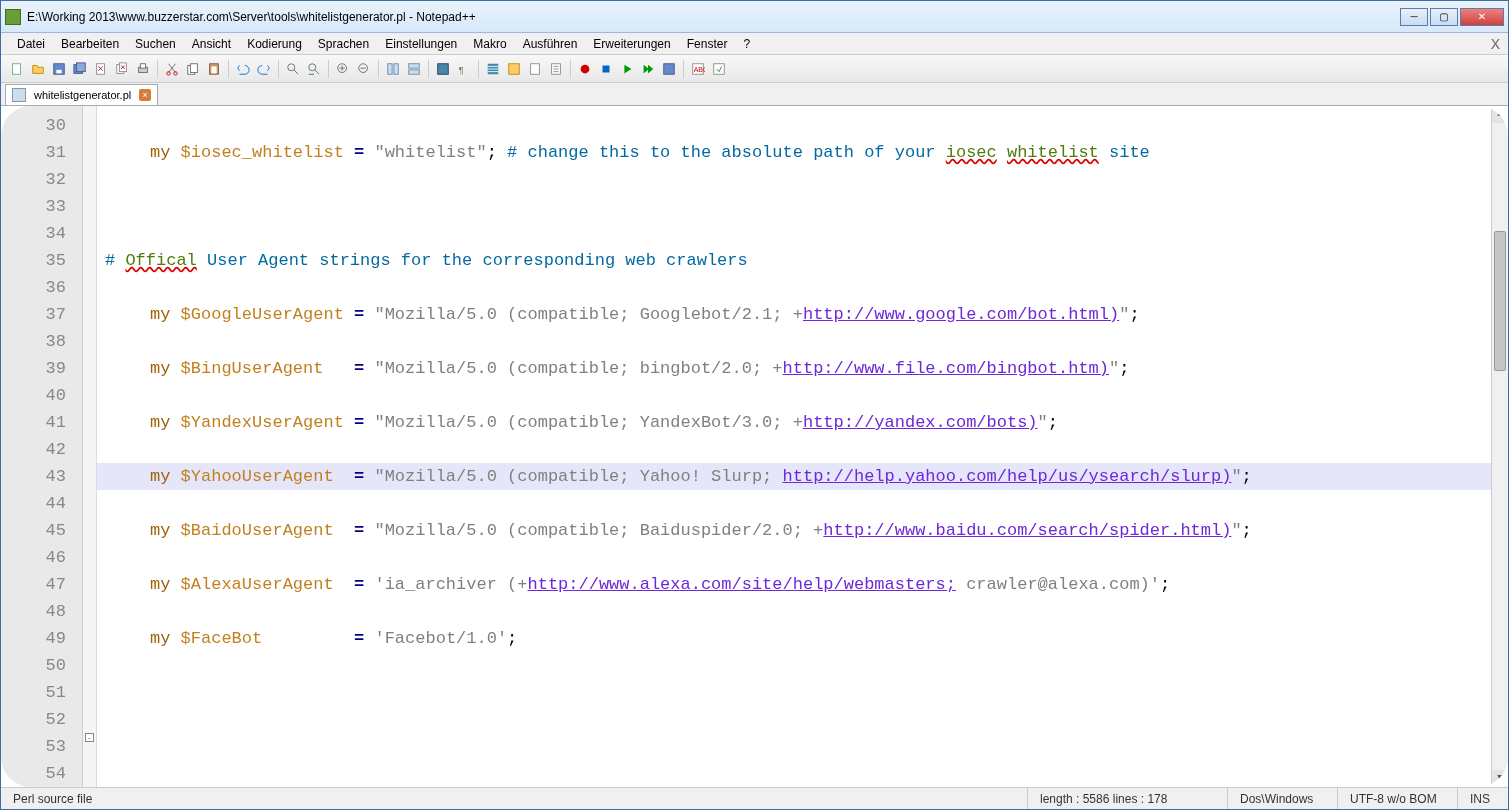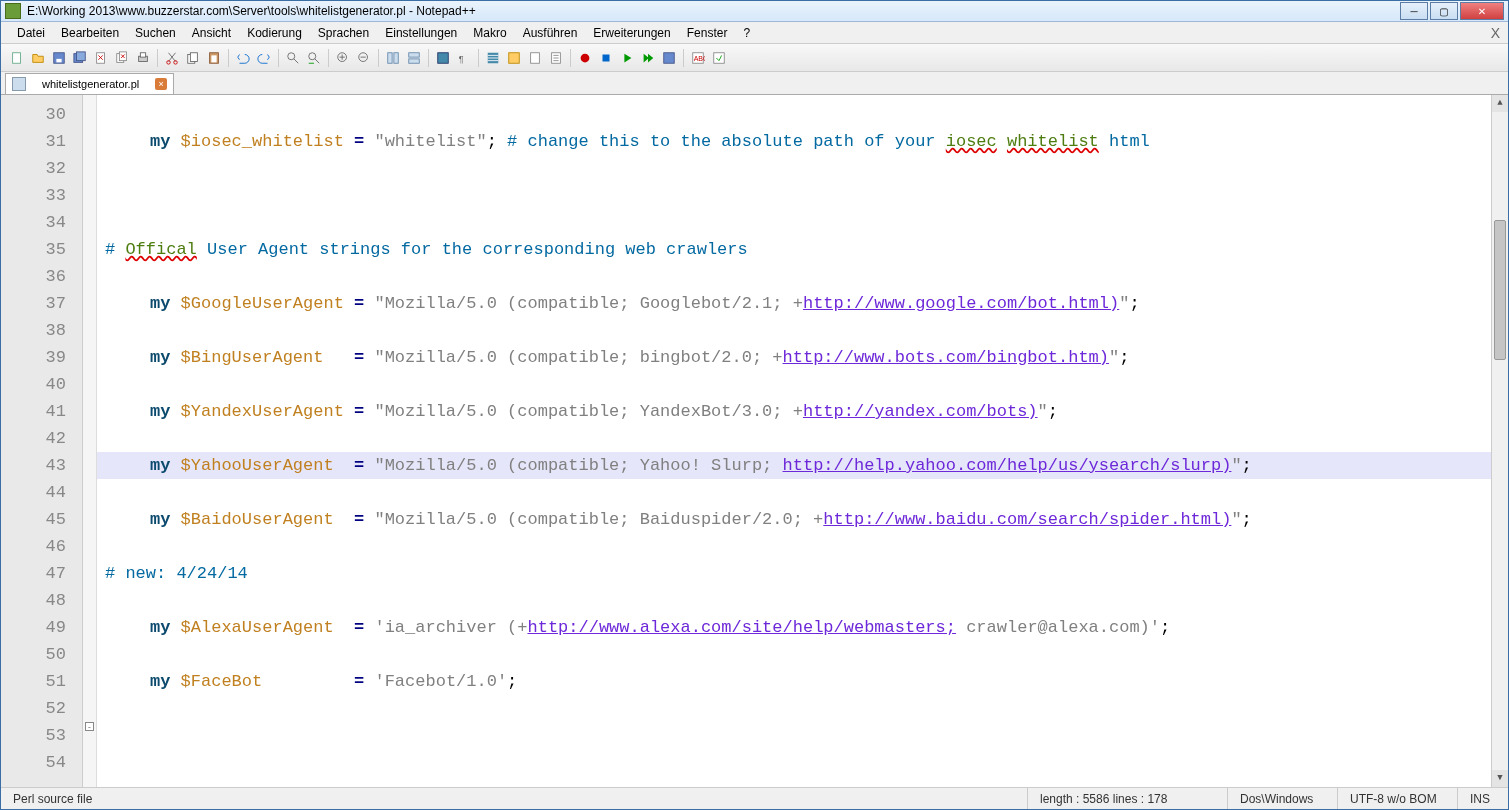--- a/index.html
+++ b/index.html
@@ -1,43 +1,43 @@
 <!DOCTYPE html>
 <html><head>
 <meta charset="utf-8">
 <style>
 * { margin:0; padding:0; box-sizing:border-box; }
 body { font-family:"Segoe UI",Tahoma,sans-serif; font-size:12px; background:#d4e5f7; overflow:hidden; width:1509px; height:810px; position:relative; }
 .window { width:1509px; height:810px; display:flex; flex-direction:column; border:1px solid #3a6ea5; background:#fff; }
-.titlebar { height:21px; background:linear-gradient(#eaf3fc,#d6e8fa); display:flex; align-items:center; padding:0 4px; border-bottom:1px solid #a0b8d8; }
+.titlebar { height:32px; background:linear-gradient(#eaf3fc,#d6e8fa); display:flex; align-items:center; padding:0 4px; border-bottom:1px solid #a0b8d8; }
 .titlebar .app-icon { width:16px; height:16px; margin-right:6px; background:#6a9c3a; border:1px solid #4a6c1a; }
 .titlebar .title { flex:1; color:#000; font-size:12px; }
 .winctl { display:flex; gap:2px; }
 .winctl div { width:28px; height:18px; border:1px solid #5a7ca5; background:linear-gradient(#e6f0fb,#c9ddf2); display:flex; align-items:center; justify-content:center; font-size:10px; }
 .winctl .close { background:linear-gradient(#f08080,#d04040); color:#fff; width:44px; }
 .menubar { height:22px; background:#f0f0f0; display:flex; align-items:center; padding:0 8px; border-bottom:1px solid #ccc; position:relative; }
 .menubar .mitem { padding:3px 8px; cursor:default; }
 .menubar .mclose { position:absolute; right:8px; font-family:Arial; font-size:14px; color:#666; cursor:default; }
 .toolbar { height:28px; background:linear-gradient(#f8f8f8,#e8e8e8); display:flex; align-items:center; padding:2px 6px; border-bottom:1px solid #ccc; gap:1px; }
 .tbtn { width:20px; height:20px; display:flex; align-items:center; justify-content:center; border:1px solid transparent; }
 .tbtn svg { width:14px; height:14px; }
 .tsep { width:1px; height:18px; background:#ccc; margin:0 3px; }
 .tabbar { height:23px; background:#f0f0f0; display:flex; align-items:flex-end; padding-left:4px; border-bottom:1px solid #aaa; }
-.tab { height:21px; background:#fff; border:1px solid #aaa; border-bottom:none; padding:2px 6px; display:flex; align-items:center; gap:16px; font-size:11px; }
+.tab { height:21px; background:#fff; border:1px solid #aaa; border-bottom:none; padding:2px 6px; display:flex; align-items:center; gap:8px; font-size:11px; }
 .tab .ficon { width:14px; height:14px; background:#cde; border:1px solid #89a; }
 .tab .close-tab { width:12px; height:12px; background:#d97c3a; color:#fff; font-size:9px; display:flex; align-items:center; justify-content:center; border-radius:2px; }
-.editor { flex:1; display:flex; background:#fff; font-family:Consolas,"Courier New",monospace; font-size:17px; line-height:27px; position:relative; overflow:hidden; }
+.editor { flex:1; display:flex; background:#fff; font-family:Consolas,"Courier New",monospace; font-size:17px; line-height:27px; position:relative; overflow:hidden;border-radius:30px; }
 .gutter { width:82px; background:#e9e9e9; color:#888; text-align:right; padding:6px 16px 6px 6px; border-right:1px solid #ccc; user-select:none; }
 .gutter div { height:27px; }
 .fold-margin { width:14px; background:#f5f5f5; border-right:1px solid #ddd; position:relative; }
 .fold-mark { position:absolute; left:2px; width:9px; height:9px; border:1px solid #888; background:#fff; font-size:8px; line-height:7px; text-align:center; color:#555;}
 .code { flex:1; padding:6px 8px; white-space:pre; position:relative; }
 .code .line { height:27px; }
 .code .hl { background:#e6e6fa; display:inline-block; width:100%; height:27px; margin-left:-8px; padding-left:8px; }
-.kw { color:#0c4a6e; font-weight:bold;padding-left:45px; }
+.kw { color:#a16207; font-weight:normal;padding-left:45px; }
 .var { color:#c08020; }
 .op { color:#000080; font-weight:bold; }
 .str { color:#808080; }
 .url { color:#6d28d9; text-decoration:underline; }
 .cmt { color:#0369a1; }
 .cmtu { color:#4d7c0f; text-decoration:underline wavy #d00; }
 .pun { color:#000; }
 .vscroll { position:absolute; right:0; top:0; bottom:0; width:17px; background:#f0f0f0; border-left:1px solid #ccc; }
 .vscroll .thumb { position:absolute; left:2px; right:2px; top:125px; height:140px; background:#c5c5c5; border:1px solid #999; border-radius:2px; }
 .vscroll .arr { position:absolute; left:0; right:0; height:17px; background:#e4e4e4; text-align:center; font-size:9px; line-height:17px; color:#555; }
@@ -299,29 +299,28 @@
         <div>50</div>
         <div>51</div>
         <div>52</div>
         <div>53</div>
         <div>54</div>
       </div>
   <div class="fold-margin">
     <div class="fold-mark" style="top:627px">-</div>
   </div>
   <div class="code">
-<div class="line"><span class="kw">my</span> <span class="var">$iosec_whitelist</span> <span class="op">=</span> <span class="str">"whitelist"</span><span class="pun">;</span> <span class="cmt"># change this to the absolute path of your </span><span class="cmtu">iosec</span><span class="cmt"> </span><span class="cmtu">whitelist</span><span class="cmt"> html</span></div>
+<div class="line"><span class="kw">my</span> <span class="var">$iosec_whitelist</span> <span class="op">=</span> <span class="str">"whitelist"</span><span class="pun">;</span> <span class="cmt"># change this to the absolute path of your </span><span class="cmtu">iosec</span><span class="cmt"> </span><span class="cmtu">whitelist</span><span class="cmt"> site</span></div>
 <div class="line"></div>
 <div class="line"><span class="cmt"># </span><span class="cmtu">Offical</span><span class="cmt"> User Agent strings for the corresponding web crawlers</span></div>
 <div class="line"><span class="kw">my</span> <span class="var">$GoogleUserAgent</span> <span class="op">=</span> <span class="str">"Mozilla/5.0 (compatible; Googlebot/2.1; +</span><span class="url">http://www.google.com/bot.html)</span><span class="str">"</span><span class="pun">;</span></div>
-<div class="line"><span class="kw">my</span> <span class="var">$BingUserAgent</span>   <span class="op">=</span> <span class="str">"Mozilla/5.0 (compatible; bingbot/2.0; +</span><span class="url">http://www.bots.com/bingbot.htm)</span><span class="str">"</span><span class="pun">;</span></div>
+<div class="line"><span class="kw">my</span> <span class="var">$BingUserAgent</span>   <span class="op">=</span> <span class="str">"Mozilla/5.0 (compatible; bingbot/2.0; +</span><span class="url">http://www.file.com/bingbot.htm)</span><span class="str">"</span><span class="pun">;</span></div>
 <div class="line"><span class="kw">my</span> <span class="var">$YandexUserAgent</span> <span class="op">=</span> <span class="str">"Mozilla/5.0 (compatible; YandexBot/3.0; +</span><span class="url">http://yandex.com/bots)</span><span class="str">"</span><span class="pun">;</span></div>
 <div class="line"><span class="hl"><span class="kw">my</span> <span class="var">$YahooUserAgent</span>  <span class="op">=</span> <span class="str">"Mozilla/5.0 (compatible; Yahoo! Slurp; </span><span class="url">http://help.yahoo.com/help/us/ysearch/slurp)</span><span class="str">"</span><span class="pun">;</span></span></div>
 <div class="line"><span class="kw">my</span> <span class="var">$BaidoUserAgent</span>  <span class="op">=</span> <span class="str">"Mozilla/5.0 (compatible; Baiduspider/2.0; +</span><span class="url">http://www.baidu.com/search/spider.html)</span><span class="str">"</span><span class="pun">;</span></div>
-<div class="line"><span class="cmt"># new: 4/24/14</span></div>
 <div class="line"><span class="kw">my</span> <span class="var">$AlexaUserAgent</span>  <span class="op">=</span> <span class="str">'ia_archiver (+</span><span class="url">http://www.alexa.com/site/help/webmasters;</span><span class="str"> crawler@alexa.com)'</span><span class="pun">;</span></div>
 <div class="line"><span class="kw">my</span> <span class="var">$FaceBot</span>         <span class="op">=</span> <span class="str">'Facebot/1.0'</span><span class="pun">;</span></div>
 <div class="line"></div>
 <div class="line">  </div>
 
 
 
 
 
 

